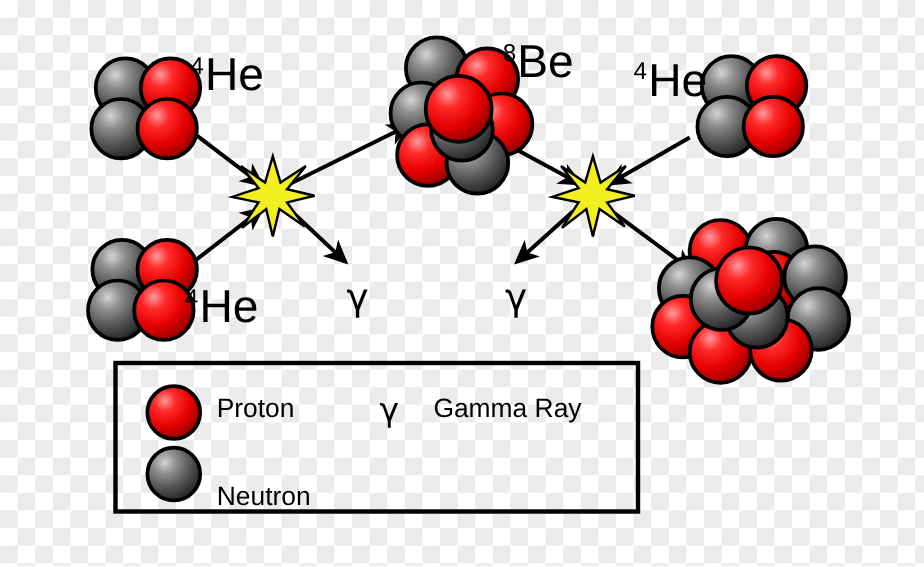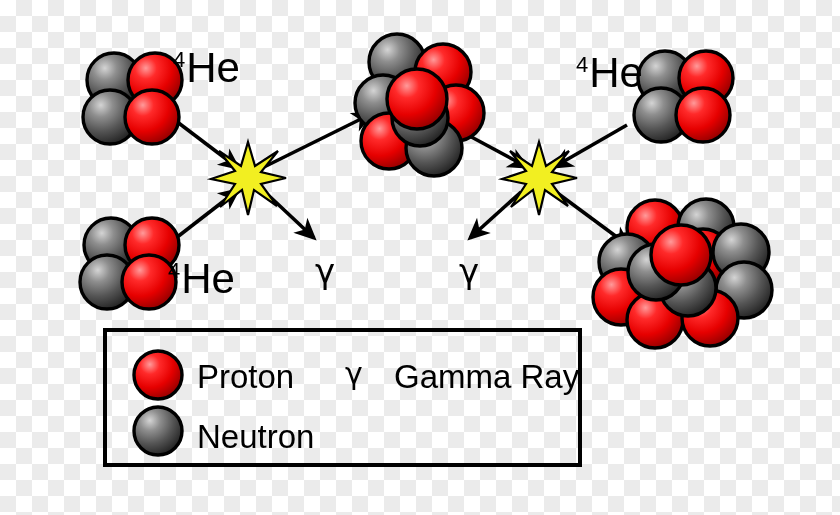--- a/index.html
+++ b/index.html
@@ -26,21 +26,21 @@
     position:absolute;
     color:#000000;
     font-family:"Liberation Sans",sans-serif;
     white-space:nowrap;
     line-height:1;
     user-select:none;
   }
   .nuc-label{font-size:42px;}
   .nuc-label sup{font-size:22px;vertical-align:super;margin-right:1px;}
   .gamma{font-size:34px;font-family:"DejaVu Sans",sans-serif;}
-  .legend-text{font-size:33px;}
+  .legend-text{font-size:24px;}
   .legend-gamma{font-size:30px;font-family:"DejaVu Sans",sans-serif;}
 </style>
 </head>
 <body>
 
 <div id="checker"></div>
 
 <div id="stage">
 
   <svg width="840" height="515" viewBox="0 0 840 515">
@@ -140,31 +140,34 @@
   </svg>
 
   <div class="lbl nuc-label" style="left:173px;top:47px;">
     <sup>4</sup><span>He</span>
   </div>
 
   <div class="lbl nuc-label" style="left:168px;top:258px;">
     <sup>4</sup><span>He</span>
   </div>
 
+  <div class="lbl nuc-label" style="left:457px;top:35px;">
+    <sup>8</sup><span>Be</span>
+  </div>
 
   <div class="lbl nuc-label" style="left:576px;top:52px;">
     <sup>4</sup><span>He</span>
   </div>
 
 
   <div class="lbl gamma" style="left:315px;top:254px;">γ</div>
 
   <div class="lbl gamma" style="left:459px;top:254px;">γ</div>
 
   <div class="lbl legend-text" style="left:197px;top:360px;">Proton</div>
 
-  <div class="lbl legend-text" style="left:197px;top:420px;">Neutron</div>
+  <div class="lbl legend-text" style="left:197px;top:440px;">Neutron</div>
 
   <div class="lbl legend-gamma" style="left:345px;top:359px;">γ</div>
 
   <div class="lbl legend-text" style="left:394px;top:360px;text-align:center;">Gamma Ray</div>
 
 </div>
 
 </body></html>

